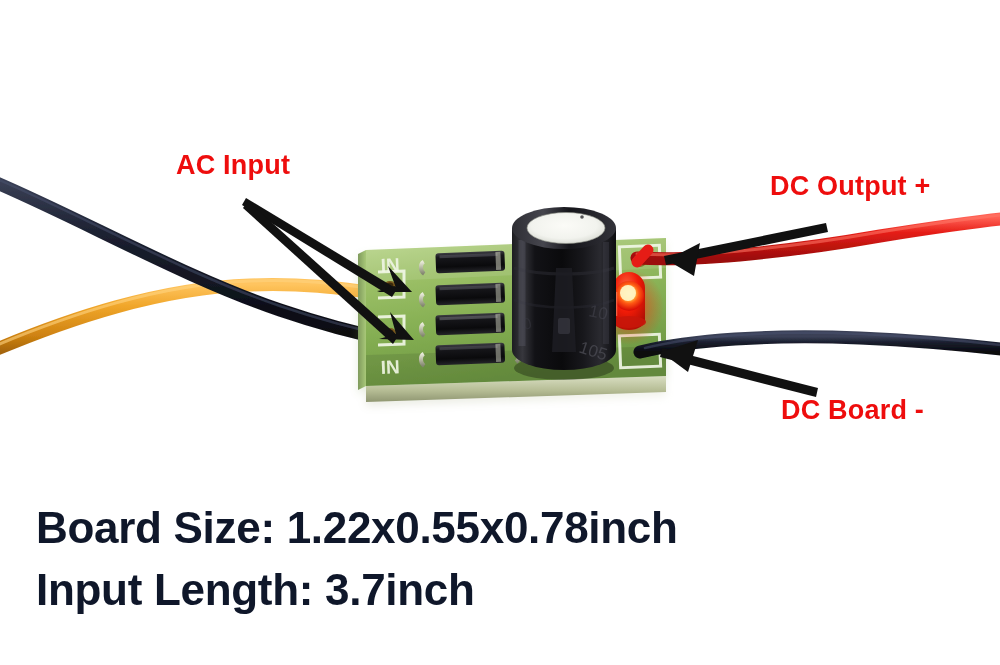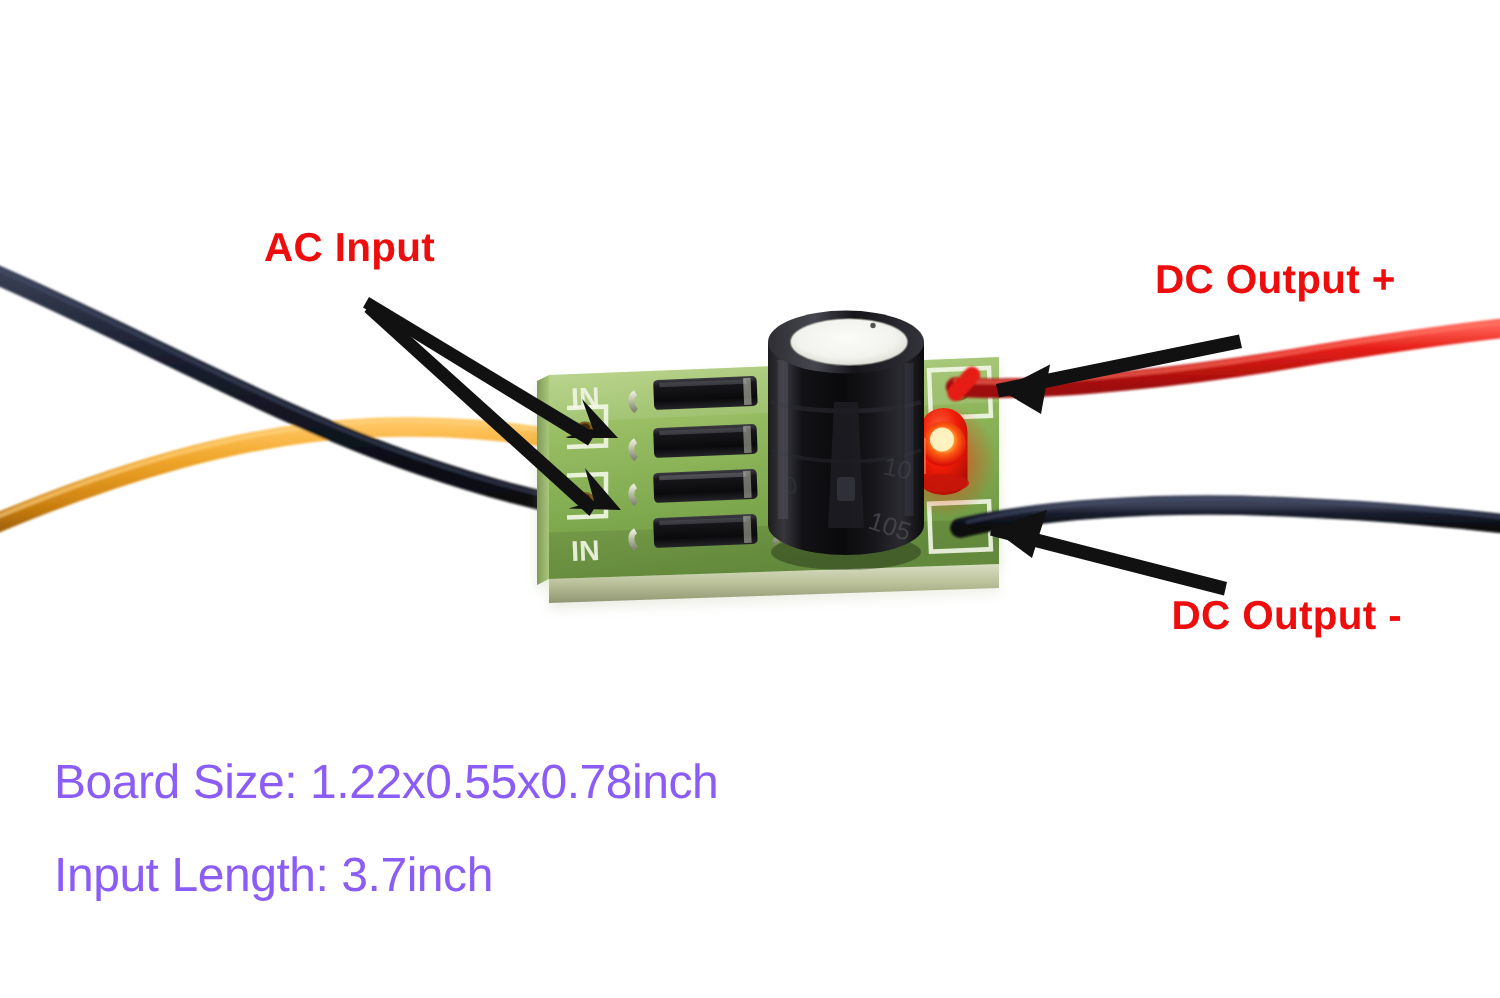--- a/index.html
+++ b/index.html
@@ -31,23 +31,23 @@
   .label-red {
     color: #ee0d0d;
     font-size: 27px;
   }
   #lbl-ac-input { left: 176px; top: 150px; }
   #lbl-dc-plus  { left: 770px; top: 171px; }
   #lbl-dc-minus { left: 781px; top: 395px; }
 
   .spec-line {
     position: absolute;
-    color: #8b5cf6;
-    font-weight: normal;
-    font-size: 32px;
+    color: #0f172a;
+    font-weight: bold;
+    font-size: 44px;
     letter-spacing: -0.3px;
     white-space: nowrap;
   }
   #spec-board { left: 36px; top: 503px; }
   #spec-wire  { left: 36px; top: 565px; }
 </style>
 </head>
 <body>
 
 <div id="stage">
@@ -313,19 +313,19 @@
 
       <path d="M 818,388 L 662,348 L 660,357 L 816,397 Z"></path>
       <path d="M 661,352 L 698,340 L 688,372 Z"></path>
     </g>
   </svg>
 
   <div class="label label-red" id="lbl-ac-input">AC Input</div>
 
   <div class="label label-red" id="lbl-dc-plus">DC Output +</div>
 
-  <div class="label label-red" id="lbl-dc-minus">DC Output -</div>
+  <div class="label label-red" id="lbl-dc-minus">DC Board -</div>
 
   <div class="spec-line" id="spec-board">Board Size: 1.22x0.55x0.78inch</div>
 
   <div class="spec-line" id="spec-wire">Input Length: 3.7inch</div>
 
 </div>
 
 </body></html>

